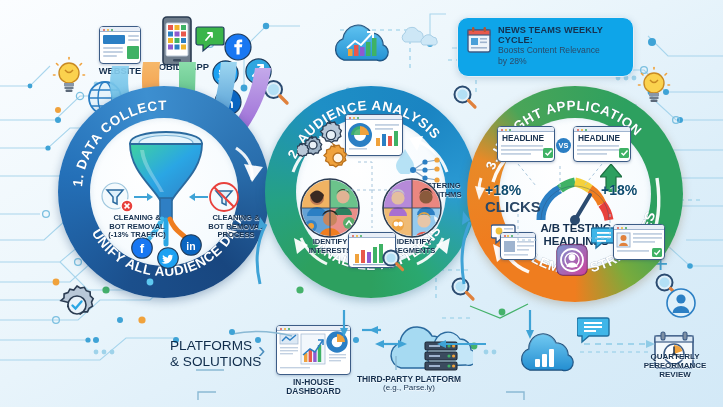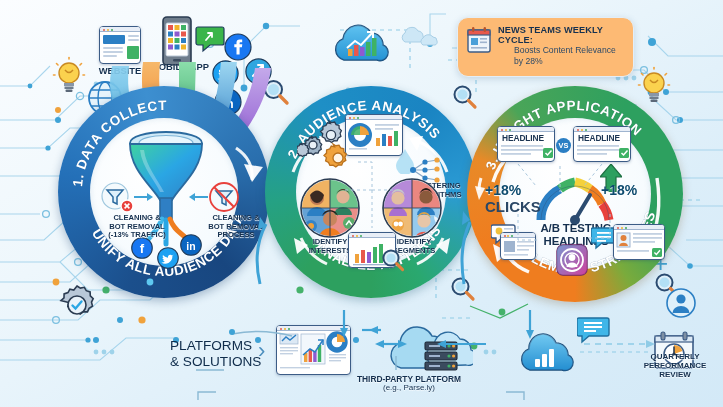--- a/index.html
+++ b/index.html
@@ -46,26 +46,26 @@
   .card .bar i { position:absolute; top:1.5px; width:2.2px; height:2.2px; border-radius:50%; }
 
   
   .lbl {
     position:absolute; text-align:center; color:#15304f;
     font-weight:bold; line-height:1.12; text-shadow:0 1px 1px rgba(255,255,255,.9);
   }
 
   
   .callout {
-    position:absolute; background:#fdba74; border-radius:11px;
+    position:absolute; background:#0ea5e9; border-radius:11px;
     box-shadow:0 2px 7px rgba(50,90,130,.20); border:1px solid #e4eef6;
     display:flex; align-items:flex-start; gap:7px; padding:7px 11px 8px 9px;
   }
   .callout .t1 { font-size:9.2px; font-weight:bold; color:#16314f; letter-spacing:.1px; }
-  .callout .t2 { font-size:8.6px; color:#2c4a68; line-height:1.32;margin-left:16px; }
+  .callout .t2 { font-size:8.6px; color:#2c4a68; line-height:1.32; }
 
   .pct { position:absolute; font-weight:bold; color:#0c4a6e; text-shadow:0 1px 1px #fff; }
   .subpct { position:absolute; font-weight:bold; color:#2a4766; }
 
   .bignote { position:absolute; font-weight:normal; color:#0f2c4b; line-height:1.18; }
   .chev { position:absolute; color:#4d8fbe; font-weight:normal; }
 </style>
 </head>
 <body>
 
@@ -829,20 +829,24 @@
       <path d="M26 24 L33 18 L38 21 L46 9" stroke="#2b7fc4" stroke-width="1.5" fill="none"></path>
       <path d="M46 9 l-5 0 l5 0 l0 5" stroke="#2b7fc4" stroke-width="1.5" fill="none"></path>
       <circle cx="60" cy="11" r="8" fill="none" stroke="#2b7fc4" stroke-width="5.4"></circle>
       <path d="M60 3 A8 8 0 0 1 68 11 L60 11z" fill="#f0a23c"></path>
       <rect x="52" y="23" width="17" height="1.4" fill="#c3d1e2"></rect>
       <rect x="52" y="26" width="17" height="1.4" fill="#c3d1e2"></rect>
       <rect x="52" y="29" width="12" height="1.4" fill="#c3d1e2"></rect>
       <rect x="3" y="36" width="30" height="1.4" fill="#c3d1e2"></rect>
     </svg>
   </div>
+  <div class="lbl" style="left:276px; top:378px; width:75px; font-size:8.4px;">
+    <div>IN-HOUSE</div>
+    <div>DASHBOARD</div>
+  </div>
 
   <svg class="ic" style="left:383px; top:322px;" width="90" height="52">
     <path d="M18 46 a13 13 0 0 1 -1 -25 a17 17 0 0 1 32 -7 a14 14 0 0 1 14 14 a9 9 0 0 1 -7 18z" fill="#a6daf2" stroke="#2b6a9e" stroke-width="1.5"></path>
     <path d="M52 44 a11 11 0 0 1 -1 -21 a14 14 0 0 1 26 -6 a11 11 0 0 1 11 11 a7 7 0 0 1 -5 15z" fill="#c4e6f8" stroke="#2b6a9e" stroke-width="1.3"></path>
     <g>
       <rect x="42" y="20" width="32" height="8" rx="1.6" fill="#3a4a5e" stroke="#1f2a38" stroke-width="1.1"></rect>
       <rect x="42" y="30" width="32" height="8" rx="1.6" fill="#3a4a5e" stroke="#1f2a38" stroke-width="1.1"></rect>
       <rect x="42" y="40" width="32" height="8" rx="1.6" fill="#3a4a5e" stroke="#1f2a38" stroke-width="1.1"></rect>
       <g fill="#9fb4cf">
           <rect x="46" y="23" width="11" height="2"></rect>

